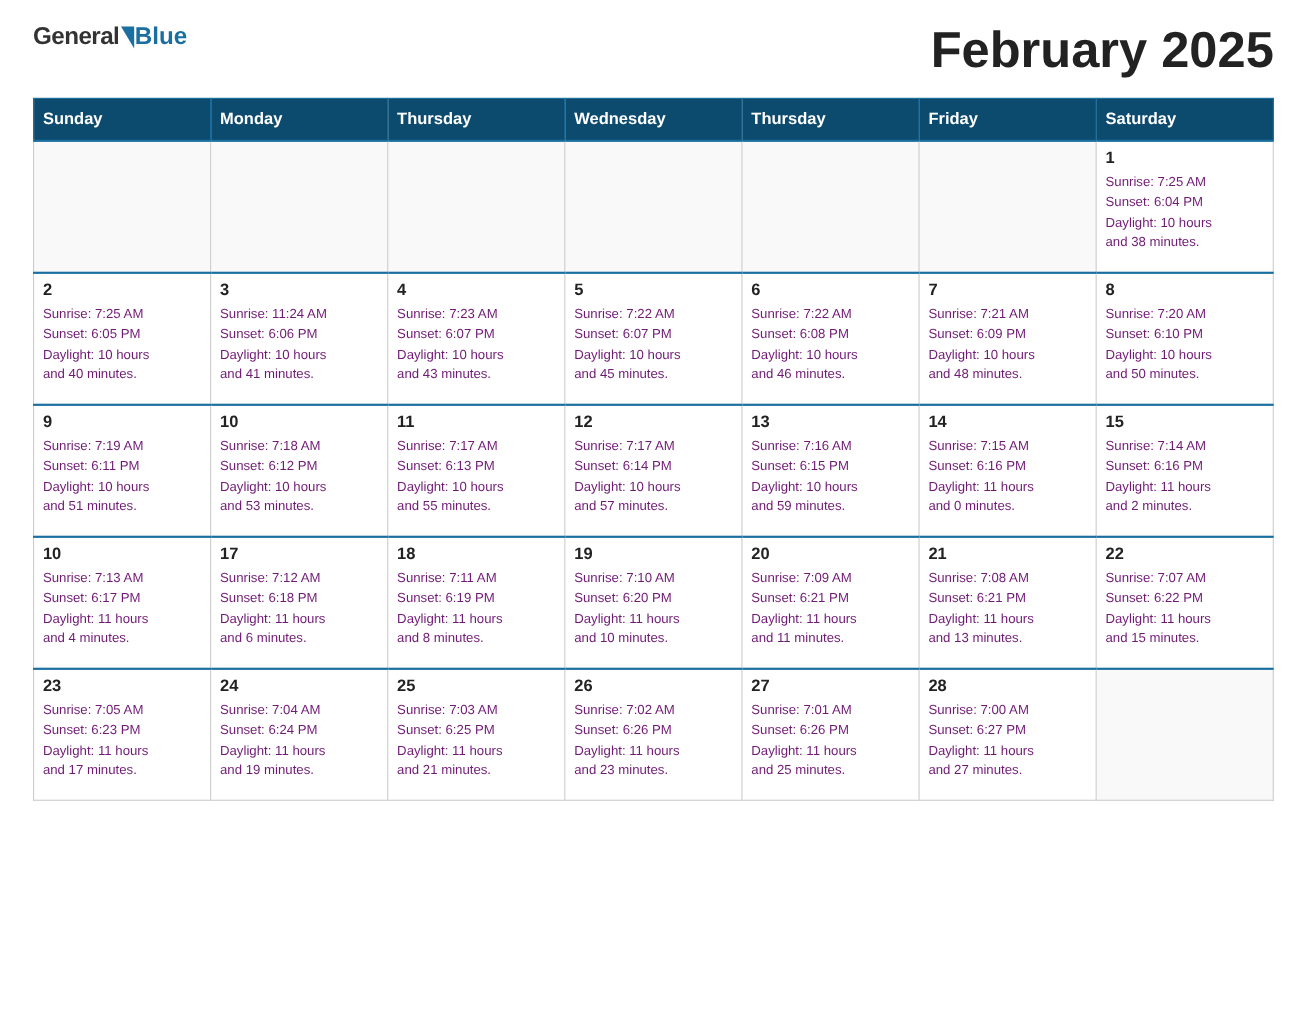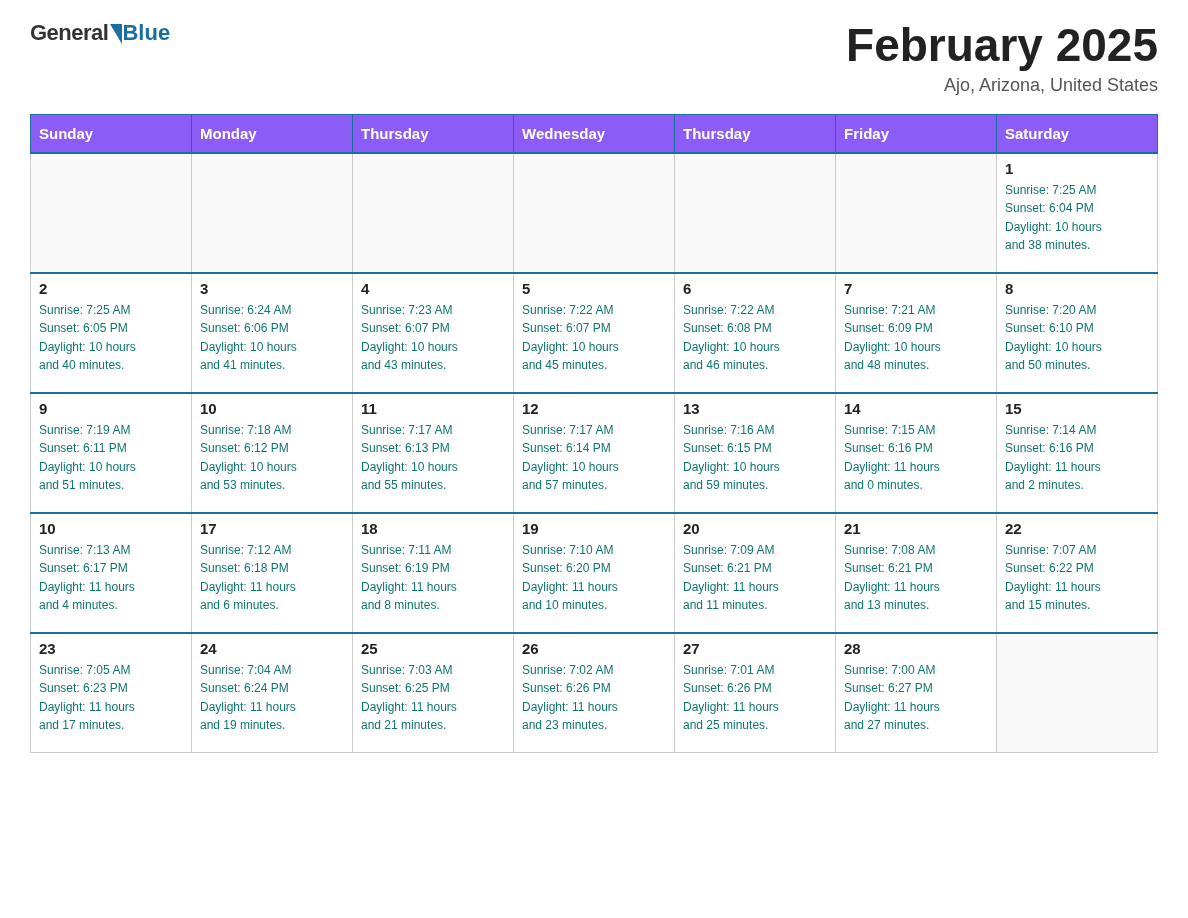--- a/index.html
+++ b/index.html
@@ -58,21 +58,21 @@
       font-size: 18px;
       color: #555;
       margin-top: 4px;
     }
     .calendar {
       width: 100%;
       border-collapse: collapse;
       table-layout: fixed;
     }
     .calendar thead tr th {
-      background-color: #8b5cf6;
+      background-color: #0c4a6e;
       color: #fff;
       font-size: 15px;
       font-weight: bold;
       padding: 10px 8px;
       text-align: left;
       border: 1px solid #1a6fa0;
     }
     .calendar tbody tr td {
       vertical-align: top;
       border: 1px solid #ccc;
@@ -88,38 +88,37 @@
     }
     .day-num {
       font-size: 15px;
       font-weight: bold;
       color: #222;
       display: block;
       margin-bottom: 4px;
     }
     .day-info {
       font-size: 12px;
-      color: #0f766e;
+      color: #701a75;
       line-height: 1.55;
     }
   </style>
 </head>
 <body>
 
 <div class="header">
   <div class="logo">
     <div class="logo-top">
       <span class="logo-general">General</span>
       <div class="logo-arrow"></div>
     </div>
     <span class="logo-blue">Blue</span>
   </div>
   <div class="title-block">
     <div class="title-month">February 2025</div>
-    <div class="title-location">Ajo, Arizona, United States</div>
   </div>
 </div>
 
 <table class="calendar">
   <thead>
     <tr>
     <th>Sunday</th>
         <th>Monday</th>
         <th>Thursday</th>
         <th>Wednesday</th>
@@ -147,21 +146,21 @@
       <tr>
         <td>
           <span class="day-num">2</span>
           <div class="day-info" style="white-space: pre-line;">Sunrise: 7:25 AM
 Sunset: 6:05 PM
 Daylight: 10 hours
 and 40 minutes.</div>
         </td>
         <td>
           <span class="day-num">3</span>
-          <div class="day-info" style="white-space: pre-line;">Sunrise: 6:24 AM
+          <div class="day-info" style="white-space: pre-line;">Sunrise: 11:24 AM
 Sunset: 6:06 PM
 Daylight: 10 hours
 and 41 minutes.</div>
         </td>
         <td>
           <span class="day-num">4</span>
           <div class="day-info" style="white-space: pre-line;">Sunrise: 7:23 AM
 Sunset: 6:07 PM
 Daylight: 10 hours
 and 43 minutes.</div>

